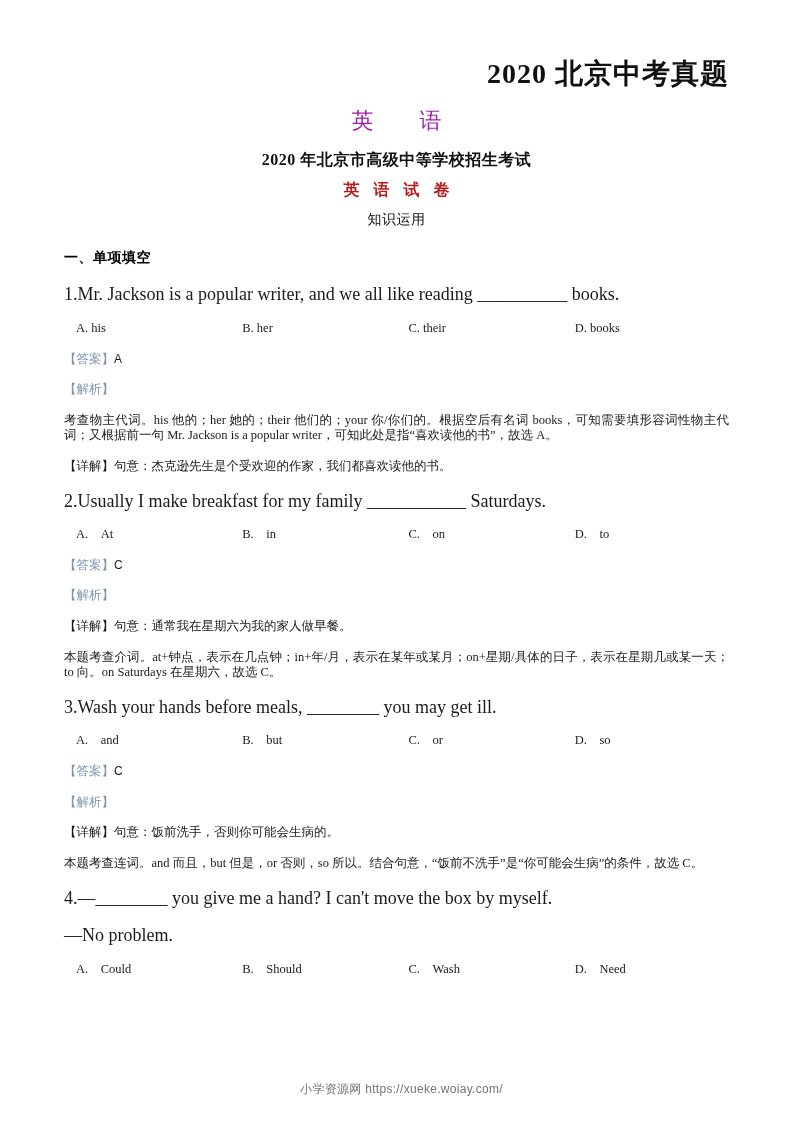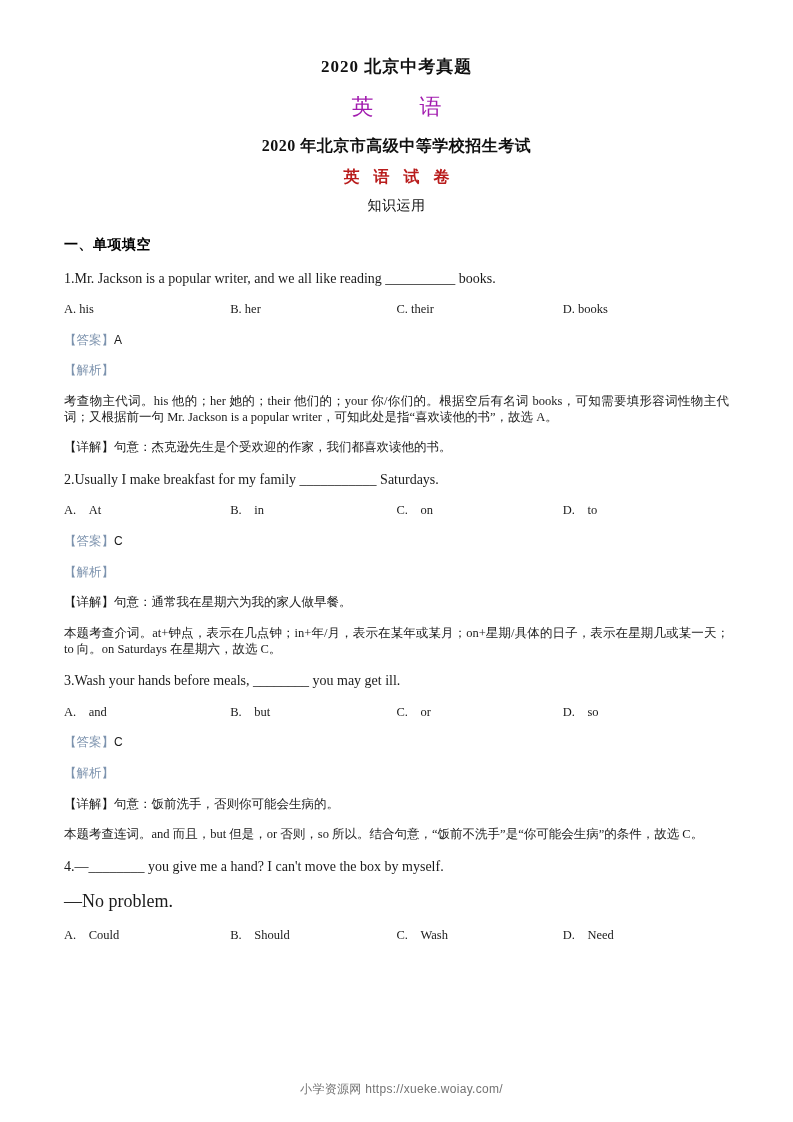--- a/index.html
+++ b/index.html
@@ -22,26 +22,27 @@
     height: 1122px;
     box-sizing: border-box;
     padding: 0 64px;
   }
 
   
   .doc-header { text-align: center; padding-top: 56px; }
 
   .title-main {
     font-family: "Liberation Serif", "DejaVu Serif", serif;
-    font-size: 17px;
+    font-size: 28px;
     font-weight: bold;
     letter-spacing: 1px;
     line-height: 1.25;
     margin: 0 0 16px 0;
     color: #101010;
+    text-align: right;
   }
   .title-subject {
     font-size: 22px;
     font-weight: normal;
     letter-spacing: 12px;
     line-height: 1.3;
     margin: 0 0 14px 0;
     text-indent: 12px;
     color: #a21caf;
   }
@@ -79,41 +80,41 @@
     font-size: 14px;
     font-weight: bold;
     color: #000;
     margin: 0 0 16px 0;
     letter-spacing: 0.5px;
   }
 
   .question-block { margin-bottom: 2px; }
 
   .q-stem {
-    font-size: 14px;
+    font-size: 18px;
     line-height: 1.25;
     margin: 0 0 15px 0;
     color: #1a1a1a;
     white-space: pre-wrap;
   }
   .q-stem-cont {
     font-size: 18px;
     line-height: 1.25;
     margin: 0 0 15px 0;
     color: #1a1a1a;
   }
 
   .options {
     display: flex;
     font-size: 12.5px;
     line-height: 1.25;
     margin: 0 0 15px 0;
     color: #1a1a1a;
   }
-  .options .opt { width: 25%; }
+  .options .opt { width: 25%; margin-left: 12px; }
   .options .opt:last-child { width: 25%; }
 
   .tag-line {
     font-size: 12.5px;
     line-height: 1.25;
     margin: 0 0 15px 0;
   }
   .tag {
     color: #7d93ae;
     font-family: "Liberation Serif", "DejaVu Serif", serif;

